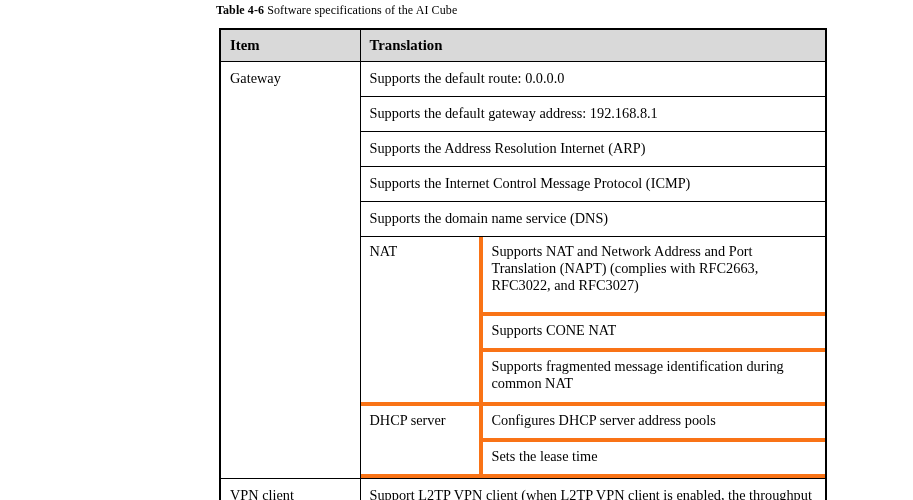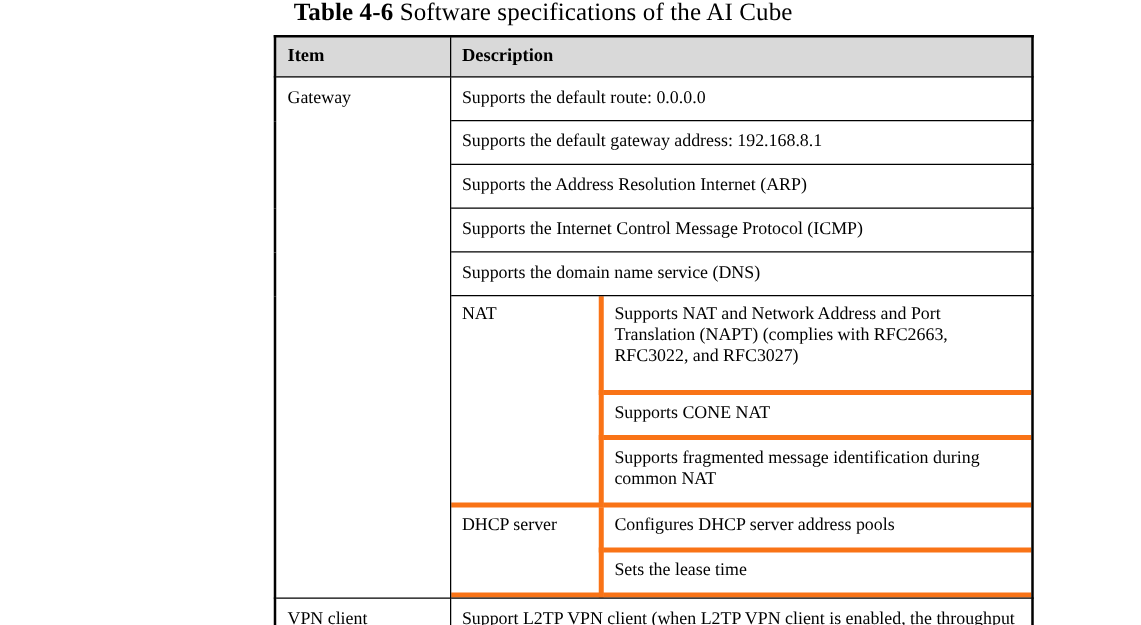--- a/index.html
+++ b/index.html
@@ -18,23 +18,23 @@
   .page {
     position: relative;
     width: 913px;
     height: 500px;
     background: #ffffff;
   }
 
   
   .caption {
     position: absolute;
-    left: 235px;
+    left: 216px;
     top: 1px;
-    font-size: 20px;
+    font-size: 12px;
     line-height: 18px;
     white-space: nowrap;
     letter-spacing: 0.1px;
   }
   .caption .cap-num {
     font-weight: bold;
   }
   .caption .cap-txt {
     font-weight: normal;
   }
@@ -108,21 +108,21 @@
   </div>
 
   <table class="spec-table">
     <colgroup>
       <col class="col-item">
       <col class="col-desc">
     </colgroup>
     <thead>
       <tr>
         <th>Item</th>
-        <th>Description</th>
+        <th>Translation</th>
       </tr>
     </thead>
     <tbody>
 
       <tr>
         <td rowspan="6">Gateway</td>
         <td class="h-cell">Supports the default route: 0.0.0.0</td>
       </tr>
       <tr>
         <td class="h-cell">Supports the default gateway address: 192.168.8.1</td>

